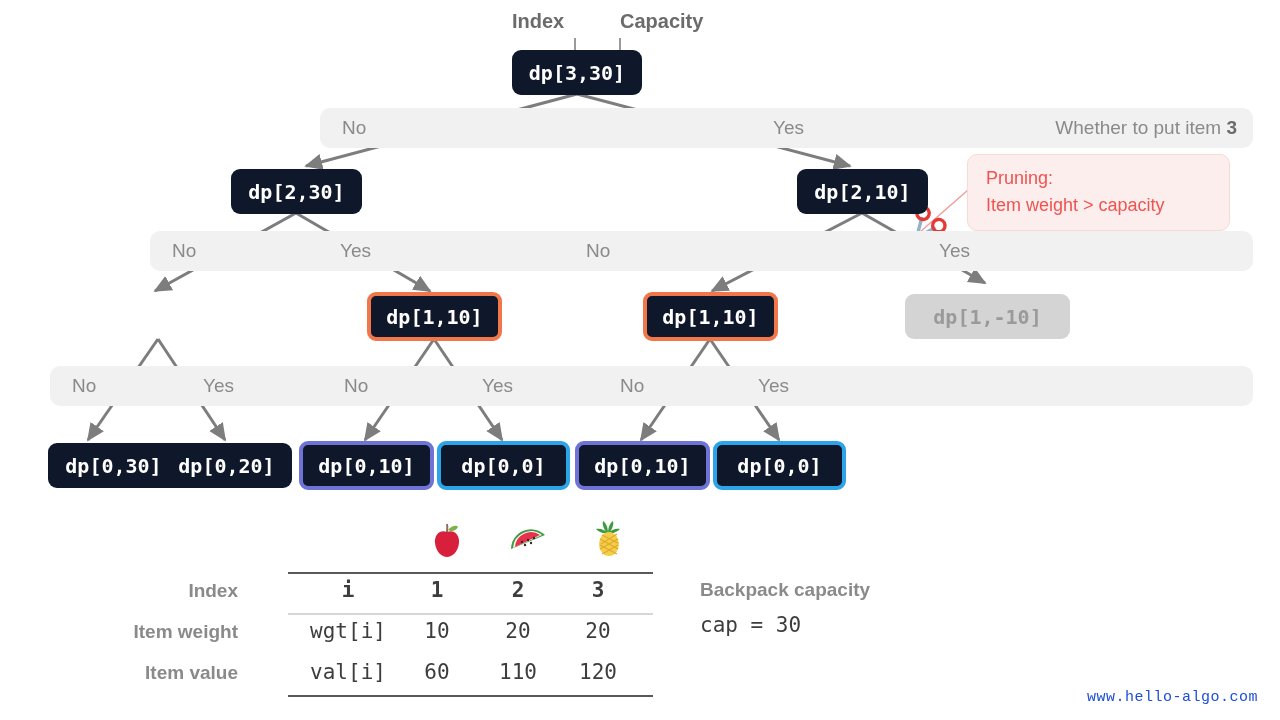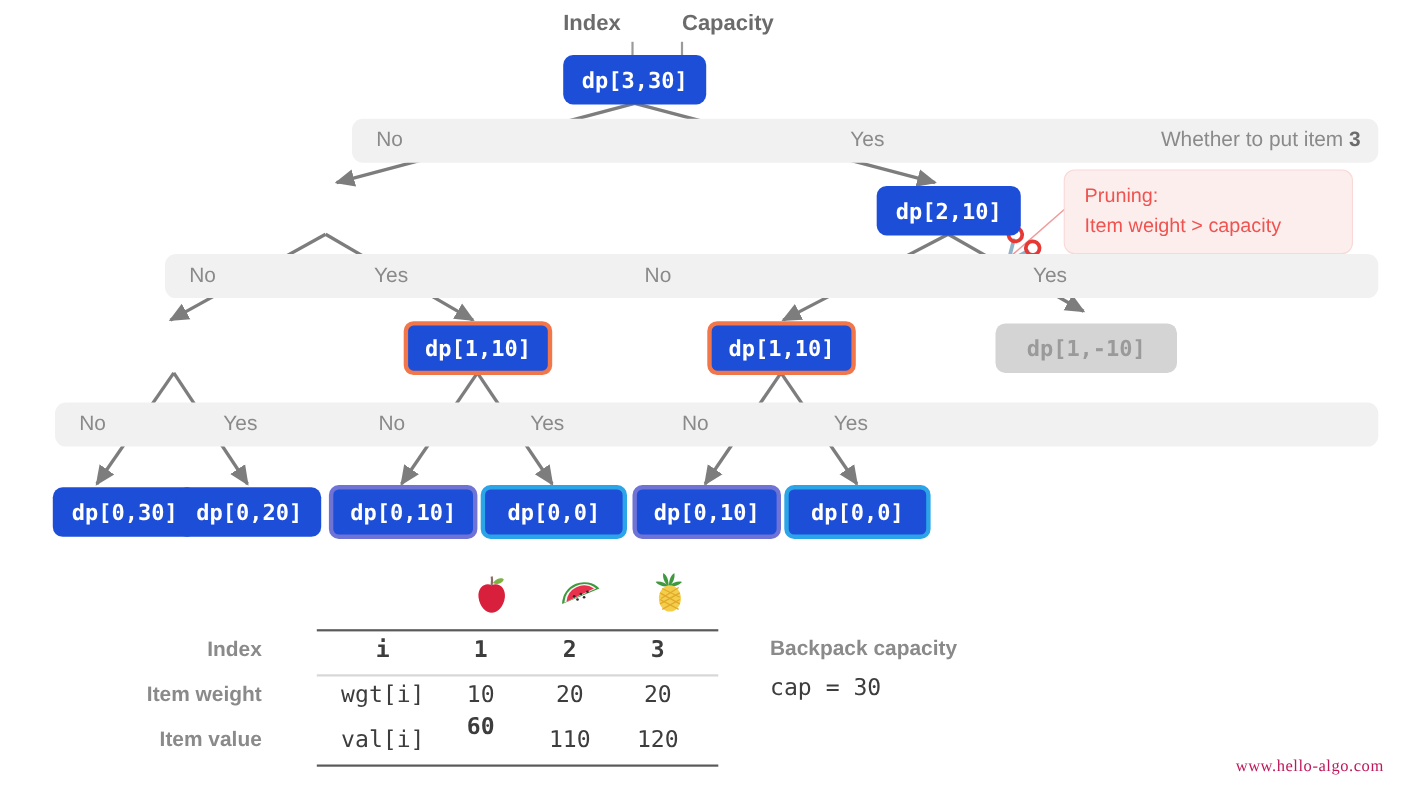--- a/index.html
+++ b/index.html
@@ -27,21 +27,21 @@
   .band .btitle{
     position:absolute;right:16px;top:50%;transform:translateY(-50%);
     font-size:19px;color:#8a8a8a;white-space:nowrap;
   }
   .band .btitle b{color:#6b6b6b;font-weight:bold;}
 
   
   .node{
     position:absolute;
     box-sizing:border-box;
-    background:#1d4ed8;
+    background:#0f172a;
     border-radius:9px;
     color:#ffffff;
     font-family:"DejaVu Sans Mono","Liberation Mono",monospace;
     font-size:20px;
     font-weight:bold;
     display:flex;align-items:center;justify-content:center;
     letter-spacing:0px;
     white-space:nowrap;
   }
   .node.orange{border:4px solid #f1774a;}
@@ -88,22 +88,22 @@
     position:absolute;left:700px;top:579px;
     font-size:19px;font-weight:bold;color:#8a8a8a;white-space:nowrap;
   }
   .capval{
     position:absolute;left:700px;top:613px;
     font-family:"DejaVu Sans Mono","Liberation Mono",monospace;
     font-size:21px;color:#3d3d3d;white-space:nowrap;
   }
   .wmark{
     position:absolute;right:22px;bottom:14px;
-    font-family:Liberation Serif, serif;
-    font-size:15px;color:#be185d;letter-spacing:.5px;white-space:nowrap;
+    font-family:Liberation Mono, monospace;
+    font-size:15px;color:#1d4ed8;letter-spacing:.5px;white-space:nowrap;
   }
   .emoji{position:absolute;width:40px;height:40px;}
 </style>
 </head>
 <body>
 
 <div id="stage">
 
   <svg class="layer" viewBox="0 0 1280 720">
     <defs>
@@ -167,20 +167,21 @@
     <span class="blabel" style="left:22px;">No</span>
     <span class="blabel" style="left:153px;">Yes</span>
     <span class="blabel" style="left:294px;">No</span>
     <span class="blabel" style="left:432px;">Yes</span>
     <span class="blabel" style="left:570px;">No</span>
     <span class="blabel" style="left:708px;">Yes</span>
   </div>
 
   <div class="node" style="left:512px;top:50px;width:130px;height:45px;">dp[3,30]</div>
 
+  <div class="node" style="left:231px;top:169px;width:131px;height:45px;">dp[2,30]</div>
   <div class="node" style="left:797px;top:169px;width:131px;height:45px;">dp[2,10]</div>
 
   <div class="node orange" style="left:367px;top:292px;width:135px;height:49px;">dp[1,10]</div>
   <div class="node orange" style="left:643px;top:292px;width:135px;height:49px;">dp[1,10]</div>
   <div class="node gray" style="left:905px;top:294px;width:165px;height:45px;">dp[1,-10]</div>
 
   <div class="node" style="left:24px;top:443px;width:131px;height:45px;margin-left:24px;">dp[0,30]</div>
   <div class="node" style="left:161px;top:443px;width:131px;height:45px;">dp[0,20]</div>
   <div class="node purple" style="left:299px;top:441px;width:135px;height:49px;">dp[0,10]</div>
   <div class="node cyan" style="left:437px;top:441px;width:133px;height:49px;">dp[0,0]</div>
@@ -240,21 +241,21 @@
     <div class="cell" style="left:170px;top:140px;width:80px;">val[i]</div>
 
     <div class="cell hdr" style="left:279px;top:58px;width:40px;">1</div>
     <div class="cell hdr" style="left:360px;top:58px;width:40px;">2</div>
     <div class="cell hdr" style="left:440px;top:58px;width:40px;">3</div>
 
     <div class="cell" style="left:279px;top:99px;width:40px;">10</div>
     <div class="cell" style="left:360px;top:99px;width:40px;">20</div>
     <div class="cell" style="left:440px;top:99px;width:40px;">20</div>
 
-    <div class="cell" style="left:279px;top:128px;width:40px;font-weight:bold;">60</div>
+    <div class="cell" style="left:279px;top:140px;width:40px;">60</div>
     <div class="cell" style="left:360px;top:140px;width:40px;">110</div>
     <div class="cell" style="left:440px;top:140px;width:40px;">120</div>
   </div>
 
   <div class="caplabel">Backpack capacity</div>
   <div class="capval">cap = 30</div>
 
   <div class="wmark">www.hello-algo.com</div>
 </div>
 

